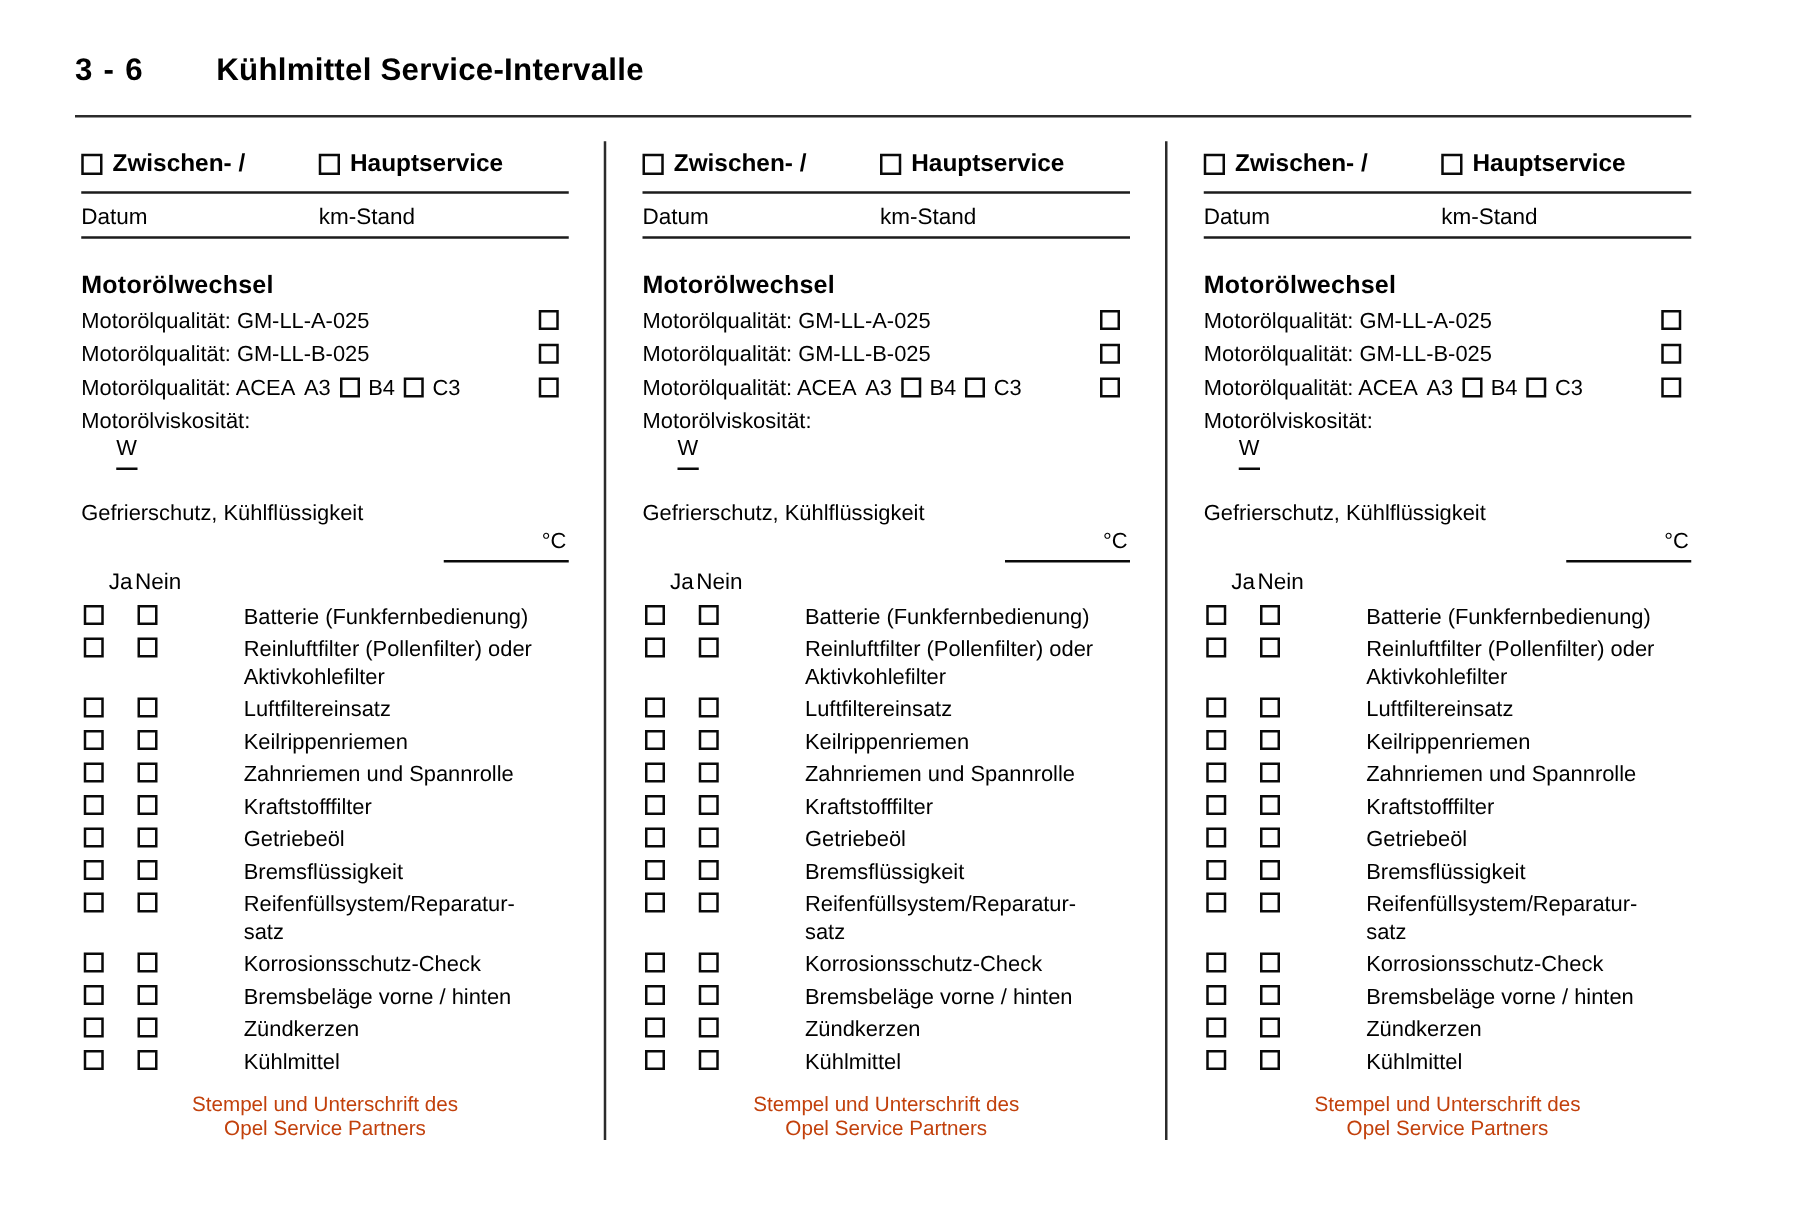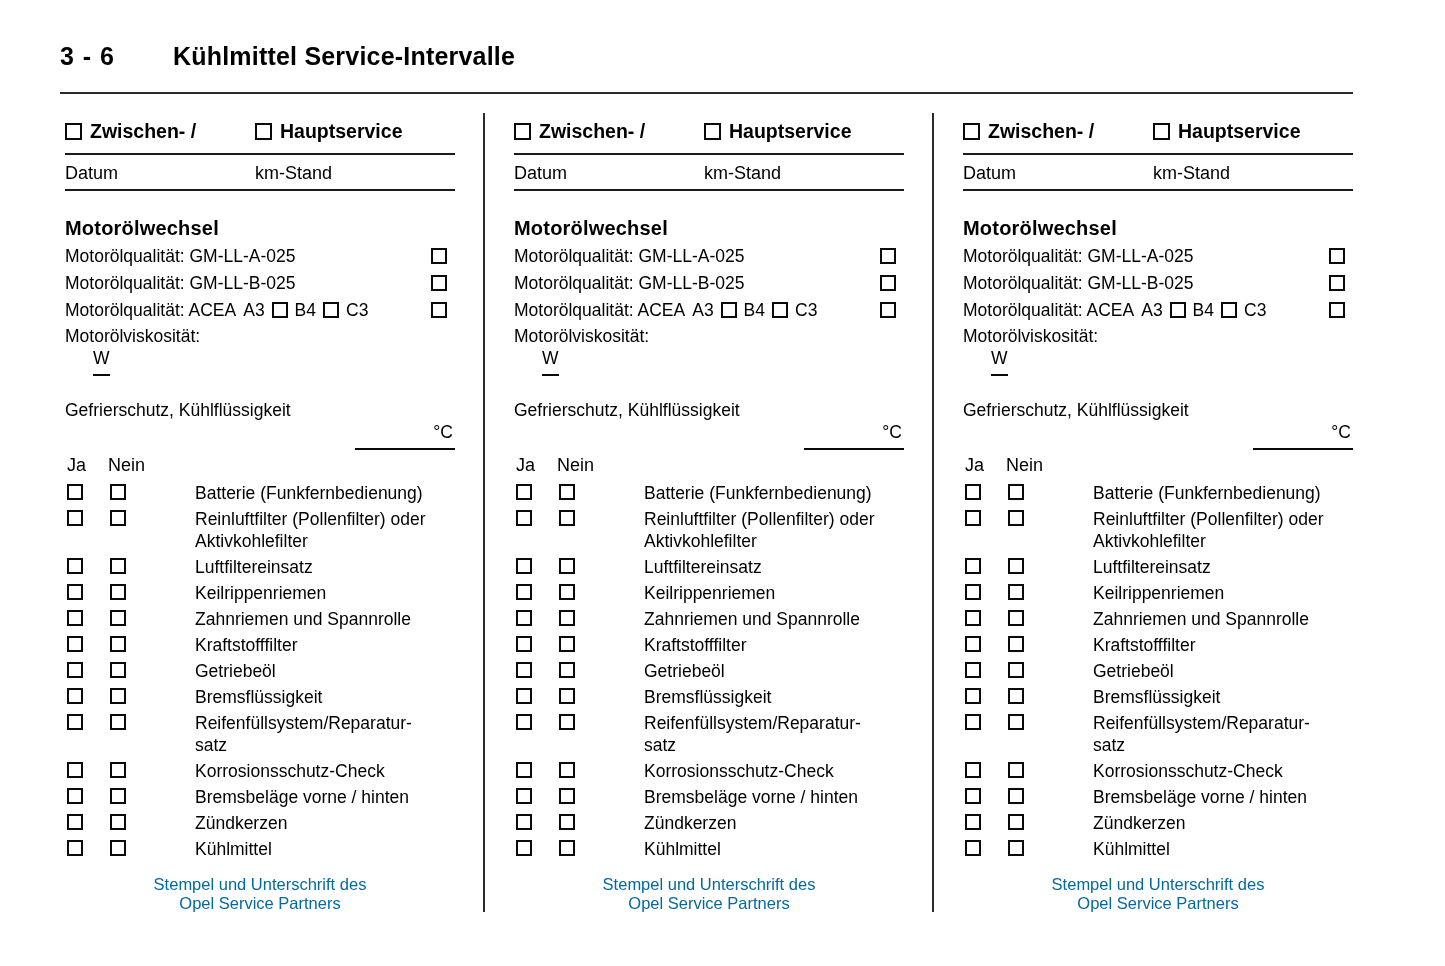--- a/index.html
+++ b/index.html
@@ -49,30 +49,30 @@
   .acea-row .right-cb { margin-left: auto; }
 
   .visc-row, .coolant-row { display: flex; align-items: flex-start; white-space: nowrap; flex-direction: column; }
   .visc-row { margin-top: 5px; }
   .coolant-row { margin-top: 24px; }
   .fill-line { border-bottom: 2px solid #0a0a0a; padding-bottom: 5px; line-height: 22px; }
   .visc-line { flex: 1; margin-left: 28px; text-align: center; }
   .coolant-line { width: 100px; margin-left: auto; text-align: right; padding-right: 2px; }
 
   .janein-head { display: grid; grid-template-columns: 43px 55px 1fr; margin-top: 5px; font-size: 18px; line-height: 20px; }
-  .janein-head span:first-child { padding-left: 2px; }
+  .janein-head span:first-child { padding-left: 2px; margin-left: 20px; }
 
   .checklist { margin-top: 7px; }
   .check-row { display: grid; grid-template-columns: 43px 55px 1fr; margin-bottom: 4px; }
   .check-row .cb { margin-top: 2px; margin-left: 2px; }
   .check-label { line-height: 22px; margin-left: 32px; }
 
   .stamp-note {
     margin-top: 15px; text-align: center;
-    color: #0369a1; font-size: 16.5px; line-height: 18.5px;
+    color: #c2410c; font-size: 16.5px; line-height: 18.5px;
   }
 </style>
 </head>
 <body>
 
 <div class="page">
   <div class="page-header">
     <span class="section-number">3 - 6</span>
     <h1 class="page-title">Kühlmittel Service-Intervalle</h1>
   </div>

